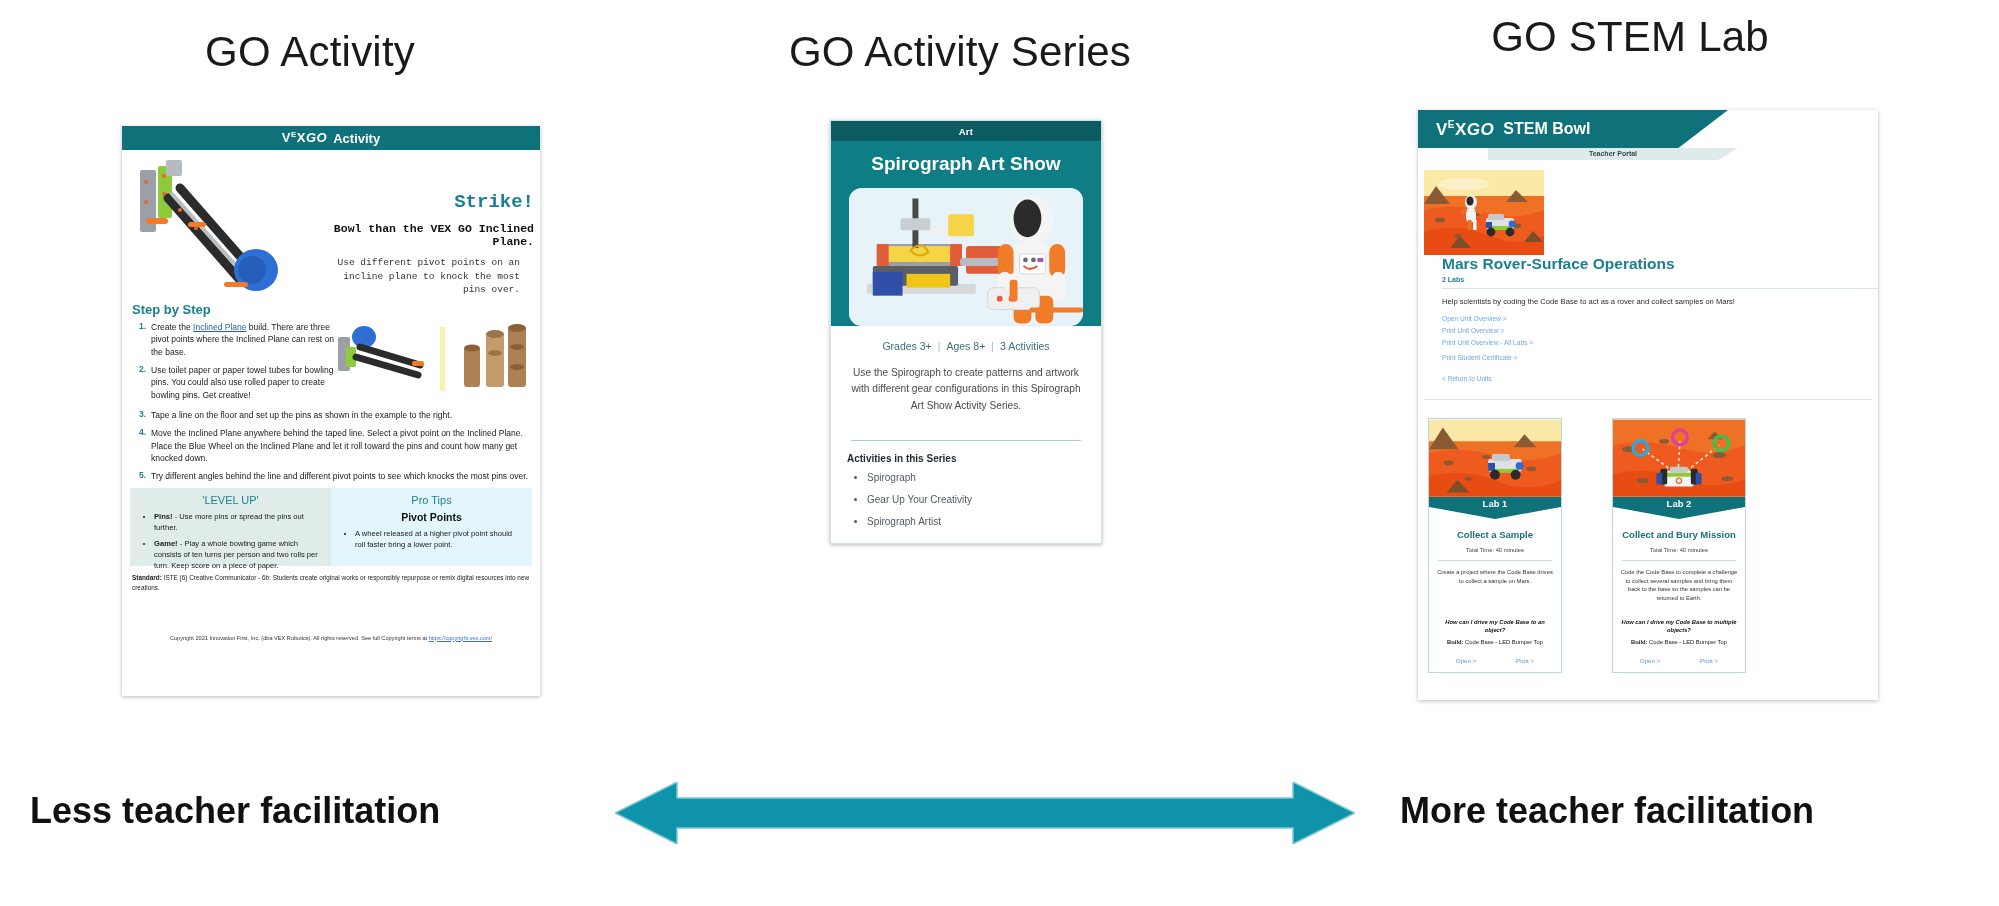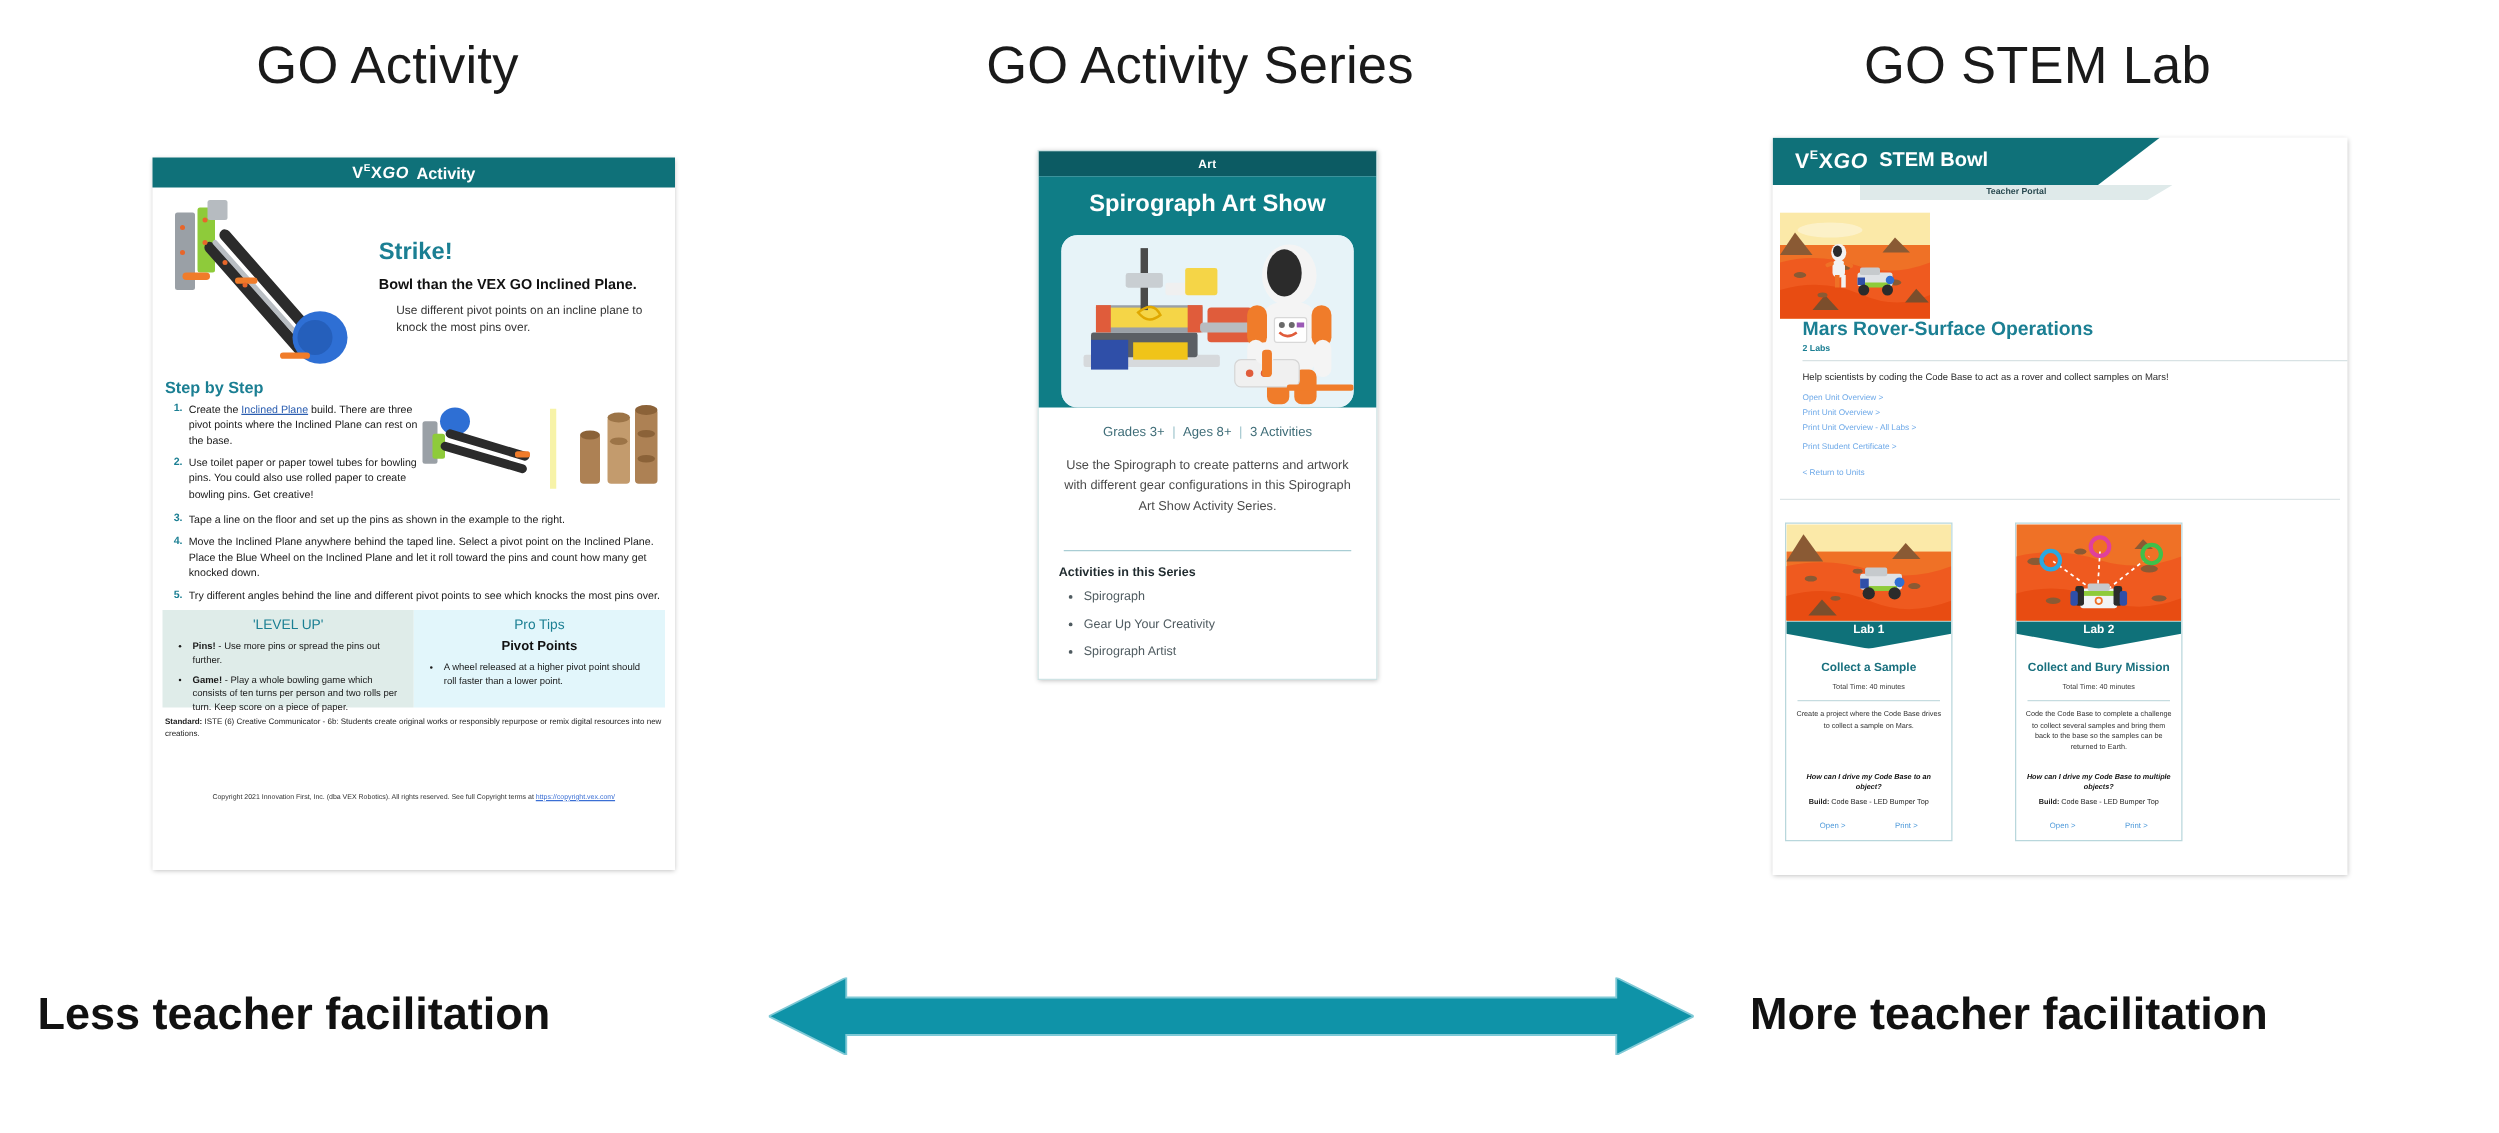--- a/index.html
+++ b/index.html
@@ -11,39 +11,39 @@
   .stage{position:absolute;left:0;top:0;width:1843px;height:906px;}
 
   
   .col-title{
     position:absolute;text-align:center;
     font-size:42px;color:#1a1a1a;font-weight:400;
     letter-spacing:.2px;white-space:nowrap;
   }
   #t1{left:100px;top:28px;width:420px;}
   #t2{left:630px;top:28px;width:660px;}
-  #t3{left:1330px;top:28px;width:600px;}
+  #t3{left:1330px;top:13px;width:600px;}
 
   
   .card{position:absolute;background:#fff;}
   .shadow{box-shadow:0 1px 4px rgba(0,0,0,.28);}
 
   
   #activity-sheet{left:122px;top:126px;width:418px;height:570px;}
   .act-band{
     height:24px;background:#0f7179;color:#fff;display:flex;
     align-items:center;justify-content:center;gap:6px;
   }
   .vexgo{font-weight:700;font-size:13px;letter-spacing:.5px;}
   .vexgo .go{font-style:italic;font-weight:800;}
   .act-band-label{font-size:13px;font-weight:700;}
 
   .act-hero{display:flex;height:150px;padding:8px 6px 0 6px;box-sizing:border-box;}
   .hero-img{width:175px;height:142px;position:relative;}
-  .hero-txt{flex:1;text-align:left;padding-top:34px;}
+  .hero-txt{flex:1;text-align:right;padding-top:34px;font-family:Liberation Mono, monospace;}
   .hero-title{color:#1b7f93;font-size:19px;font-weight:600;line-height:1.1;}
   .hero-sub{color:#111;font-size:11.5px;font-weight:700;margin-top:9px;}
   .hero-desc{color:#333;font-size:9.5px;line-height:1.45;margin-top:8px;padding:0 14px;}
 
   .sbs-head{color:#1b7f93;font-size:13px;font-weight:600;margin:2px 0 4px 10px;}
   .steps{position:relative;padding:0 10px 0 10px;}
   .step{display:flex;margin-bottom:6px;}
   .step-n{color:#1b7f93;font-weight:700;font-size:8.5px;width:14px;flex:none;text-align:right;margin-right:5px;}
   .step-t{font-size:8.5px;color:#1a1a1a;line-height:1.45;}
   .step-t a{color:#2a5db0;text-decoration:underline;}
@@ -245,21 +245,21 @@
         <div class="box-h">'LEVEL UP'</div>
         <ul>
           <li><b>Pins!</b><span> - Use more pins or spread the pins out further.</span></li>
           <li><b>Game!</b><span> - Play a whole bowling game which consists of ten turns per person and two rolls per turn. Keep score on a piece of paper.</span></li>
         </ul>
       </div>
       <div class="box pro">
         <div class="box-h">Pro Tips</div>
         <div class="box-h2">Pivot Points</div>
         <ul>
-          <li>A wheel released at a higher pivot point  should roll faster than a lower point.</li>
+          <li>A wheel released at a higher pivot point  should roll faster bring a lower point.</li>
         </ul>
       </div>
     </div>
 
     <div class="std">
       <b>Standard:</b><span> ISTE (6) Creative Communicator - 6b: Students create original works or responsibly repurpose or remix digital resources into new creations.</span>
     </div>
 
     <div class="copyright">
       <span>Copyright 2021 Innovation First, Inc. (dba VEX Robotics). All rights reserved. See full Copyright terms at </span><a href="#">https://copyright.vex.com/</a>

